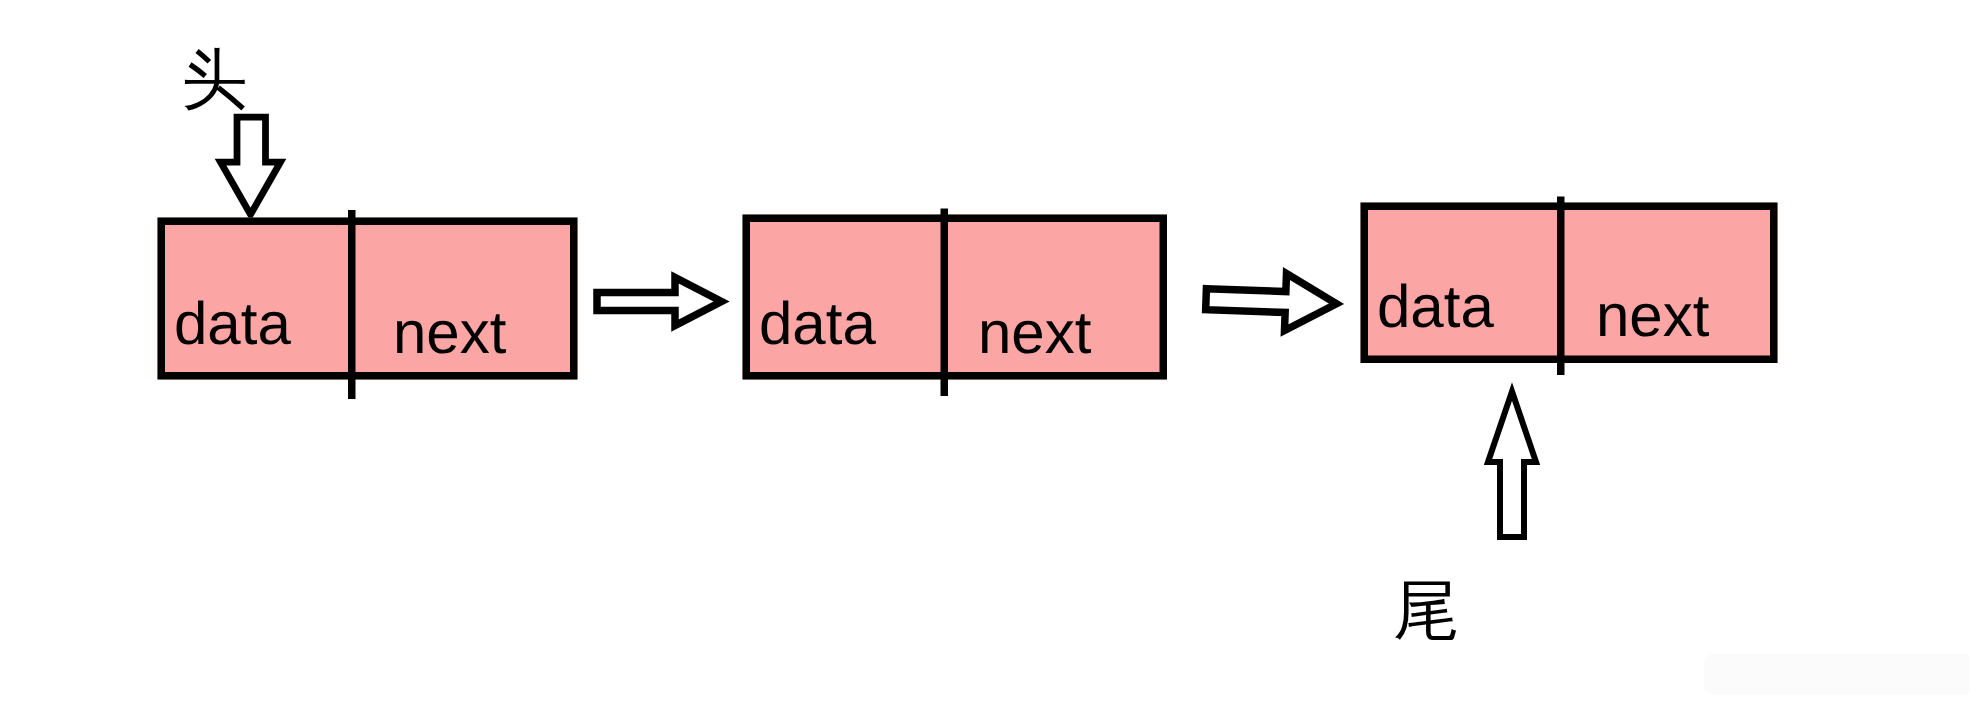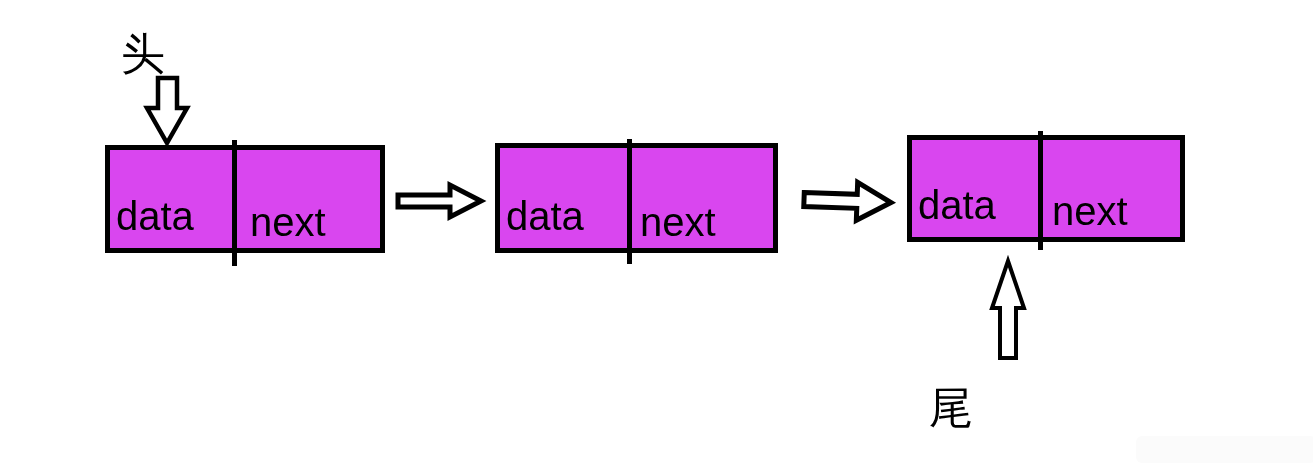--- a/index.html
+++ b/index.html
@@ -21,21 +21,21 @@
     position: absolute;
     font-size: 44px;
     line-height: 1;
     color: #000000;
     font-family: "Liberation Sans", "DejaVu Sans", sans-serif;
   }
 
   .node {
     position: absolute;
     border: 5px solid #000000;
-    background: #d946ef;
+    background: #fca5a5;
     box-sizing: border-box;
   }
   .node .divider {
     position: absolute;
     width: 5px;
     background: #000000;
   }
   .cell-label {
     position: absolute;
     font-size: 40px;
@@ -45,21 +45,21 @@
   }
 
   .node1 { left: 105px; top: 145px; width: 280px; height: 108px; }
   .node1 .divider { left: 122px; top: -10px; bottom: -18px; }
   .node2 { left: 495px; top: 143px; width: 283px; height: 110px; }
   .node2 .divider { left: 127px; top: -9px; bottom: -16px; }
   .node3 { left: 907px; top: 135px; width: 278px; height: 107px; }
   .node3 .divider { left: 126px; top: -9px; bottom: -13px; }
 
   .data-label { left: 6px;   bottom: 12px; }
-  .next-label { left: 140px; bottom: 6px; }
+  .next-label { left: 152px; bottom: 6px; }
 
   .head-label { left: 121px; top: 32px; }
   .tail-label { left: 929px; top: 386px; }
 
   .arrow-svg { position: absolute; overflow: visible; }
   .arrow-down { left: 144px; top: 75px; }
   .arrow-right-1 { left: 395px; top: 182px; }
   .arrow-right-2 { left: 800px; top: 178px; transform: rotate(2deg); }
   .arrow-up { left: 989px; top: 259px; }
 

